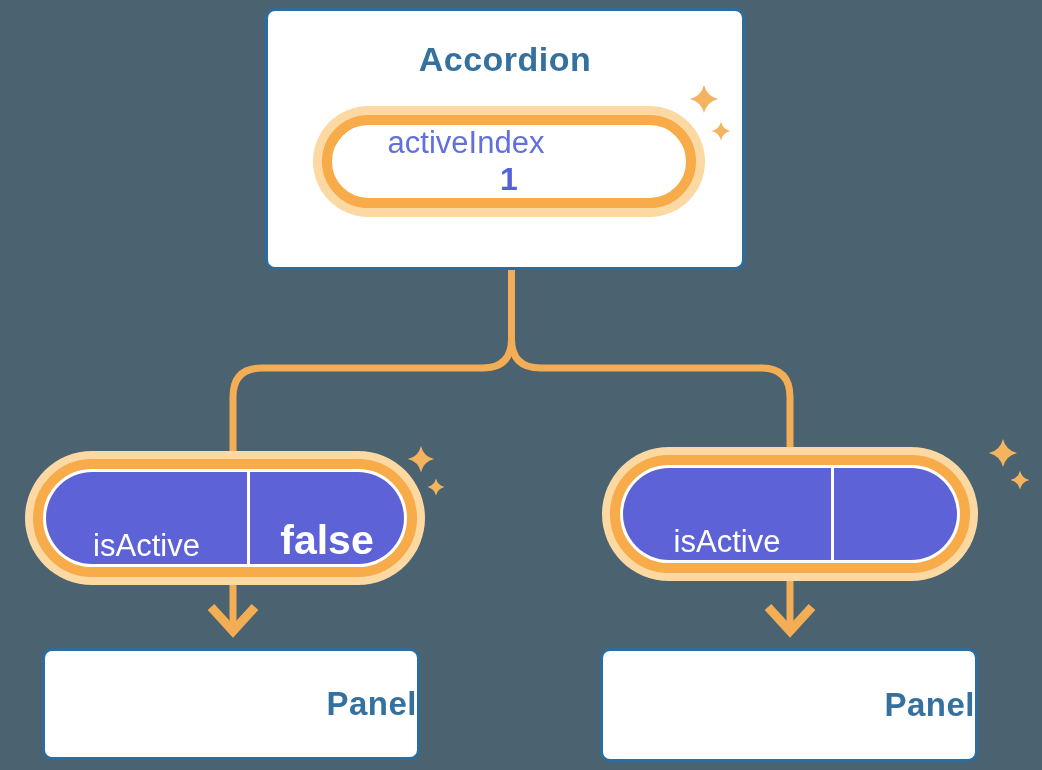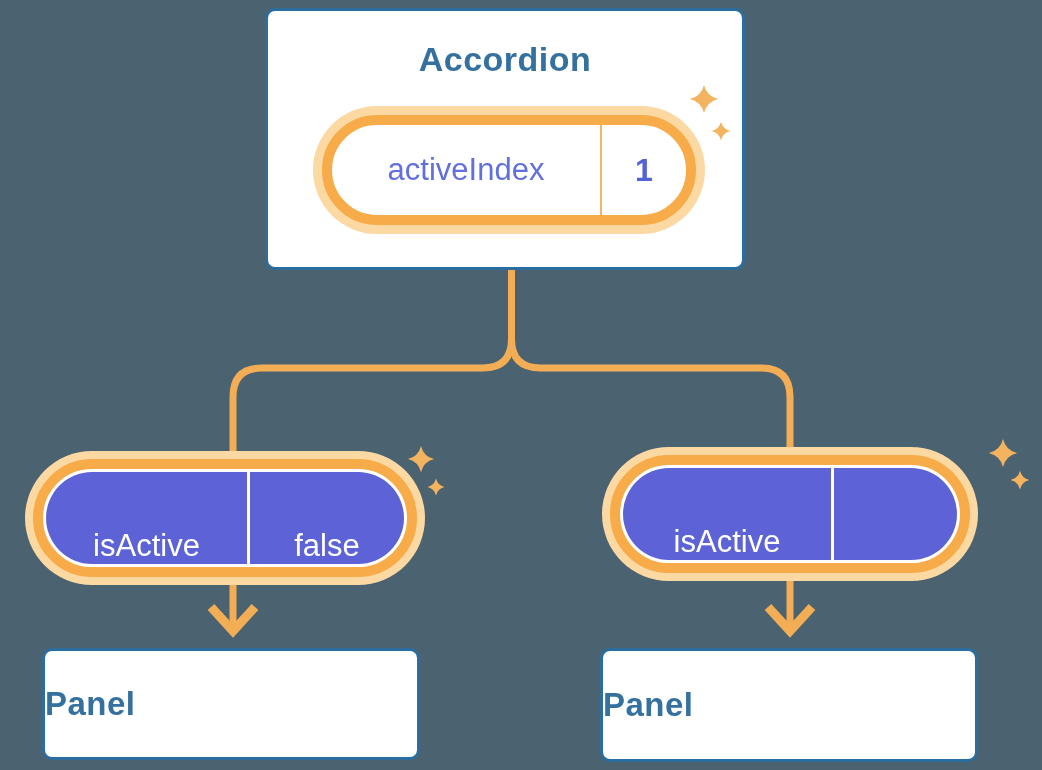--- a/index.html
+++ b/index.html
@@ -28,30 +28,30 @@
   
   .card{
     position:absolute;background:#ffffff;border:3px solid var(--blue-border);
     border-radius:10px;
   }
   .accordion-card{left:265px;top:8px;width:480px;height:262px;}
   .card-title{
     position:absolute;left:0;top:29px;width:100%;text-align:center;
     font-size:34px;font-weight:600;color:var(--blue-text);letter-spacing:0.5px;
   }
-  .panel-card{display:flex;align-items:center;justify-content:flex-start;}
+  .panel-card{display:flex;align-items:center;justify-content:flex-end;}
   .panel-left{left:42px;top:648px;width:378px;height:112px;}
   .panel-right{left:600px;top:648px;width:378px;height:114px;}
   .panel-title{font-size:33px;font-weight:600;color:var(--blue-text);letter-spacing:0.5px;}
   
   .state-pill{
-    position:absolute;left:54px;top:104px;width:374px;height:110px;
+    position:absolute;left:54px;top:104px;width:374px;height:93px;
     background:#ffffff;border:10px solid var(--ring-orange);border-radius:999px;
     box-shadow:0 0 0 9px var(--ring-glow);
-    display:flex;align-items:stretch;overflow:hidden;
+    display:flex;align-items:stretch;overflow:hidden;flex-direction:column;
   }
   .state-pill .cell{display:flex;align-items:center;justify-content:center;}
   .state-pill .label-cell{width:268px;font-size:31px;color:var(--purple-label);}
   .state-pill .divider{width:2px;background:var(--divider-orange);align-self:stretch;}
   .state-pill .value-cell{flex:1;font-size:32px;font-weight:700;color:var(--purple-value);}
   
   .prop-pill{
     position:absolute;background:#ffffff;border:10px solid var(--ring-orange);
     border-radius:999px;box-shadow:0 0 0 8px var(--ring-glow);
   }
@@ -59,21 +59,21 @@
   .prop-pill-right{left:610px;top:455px;width:360px;height:118px;}
   .prop-inner{
     margin:3px;height:calc(100% - 6px);border-radius:999px;
     background:var(--purple-fill);display:flex;align-items:flex-end;overflow:hidden;
   }
   .prop-inner .cell{display:flex;align-items:center;justify-content:center;color:#ffffff;}
   .prop-inner .label-cell{font-size:31px;}
   .prop-pill-left .label-cell{width:201px;}
   .prop-pill-right .label-cell{width:208px;}
   .prop-inner .divider{width:3px;background:#ffffff;align-self:stretch;}
-  .prop-inner .value-cell{flex:1;font-size:31px;font-weight:400;}
+  .prop-inner .value-cell{flex:1;font-size:41px;font-weight:700;}
   
   .sparkle{position:absolute;pointer-events:none;}
   .sparkle path{fill:var(--sparkle-orange);}
 </style>
 </head>
 <body>
 
 <div class="stage">
 
   <svg class="connectors" viewBox="0 0 1042 770" aria-hidden="true">

